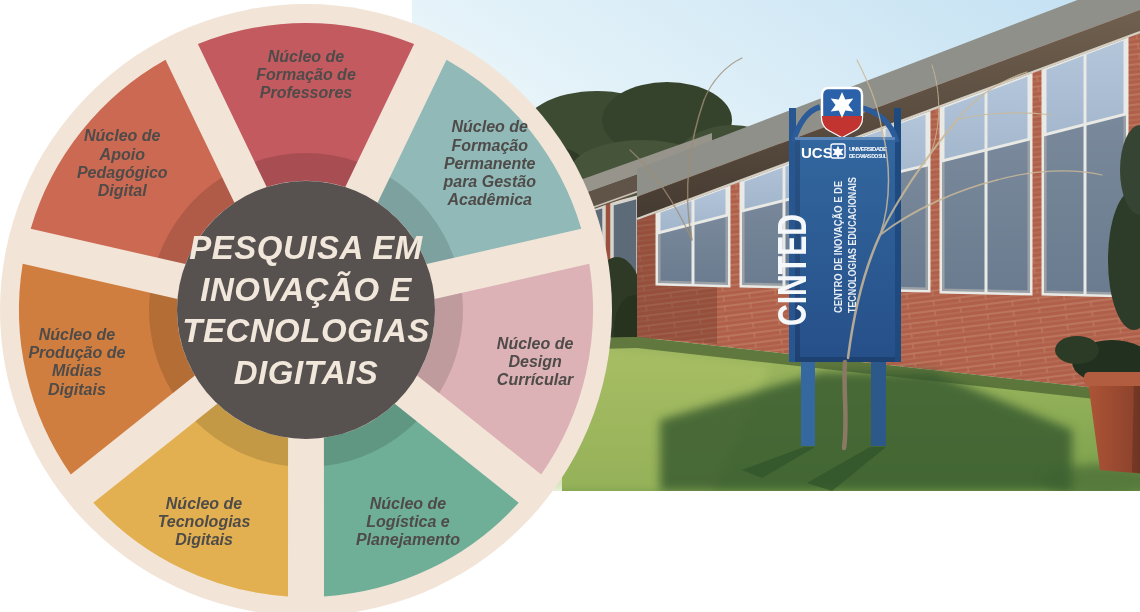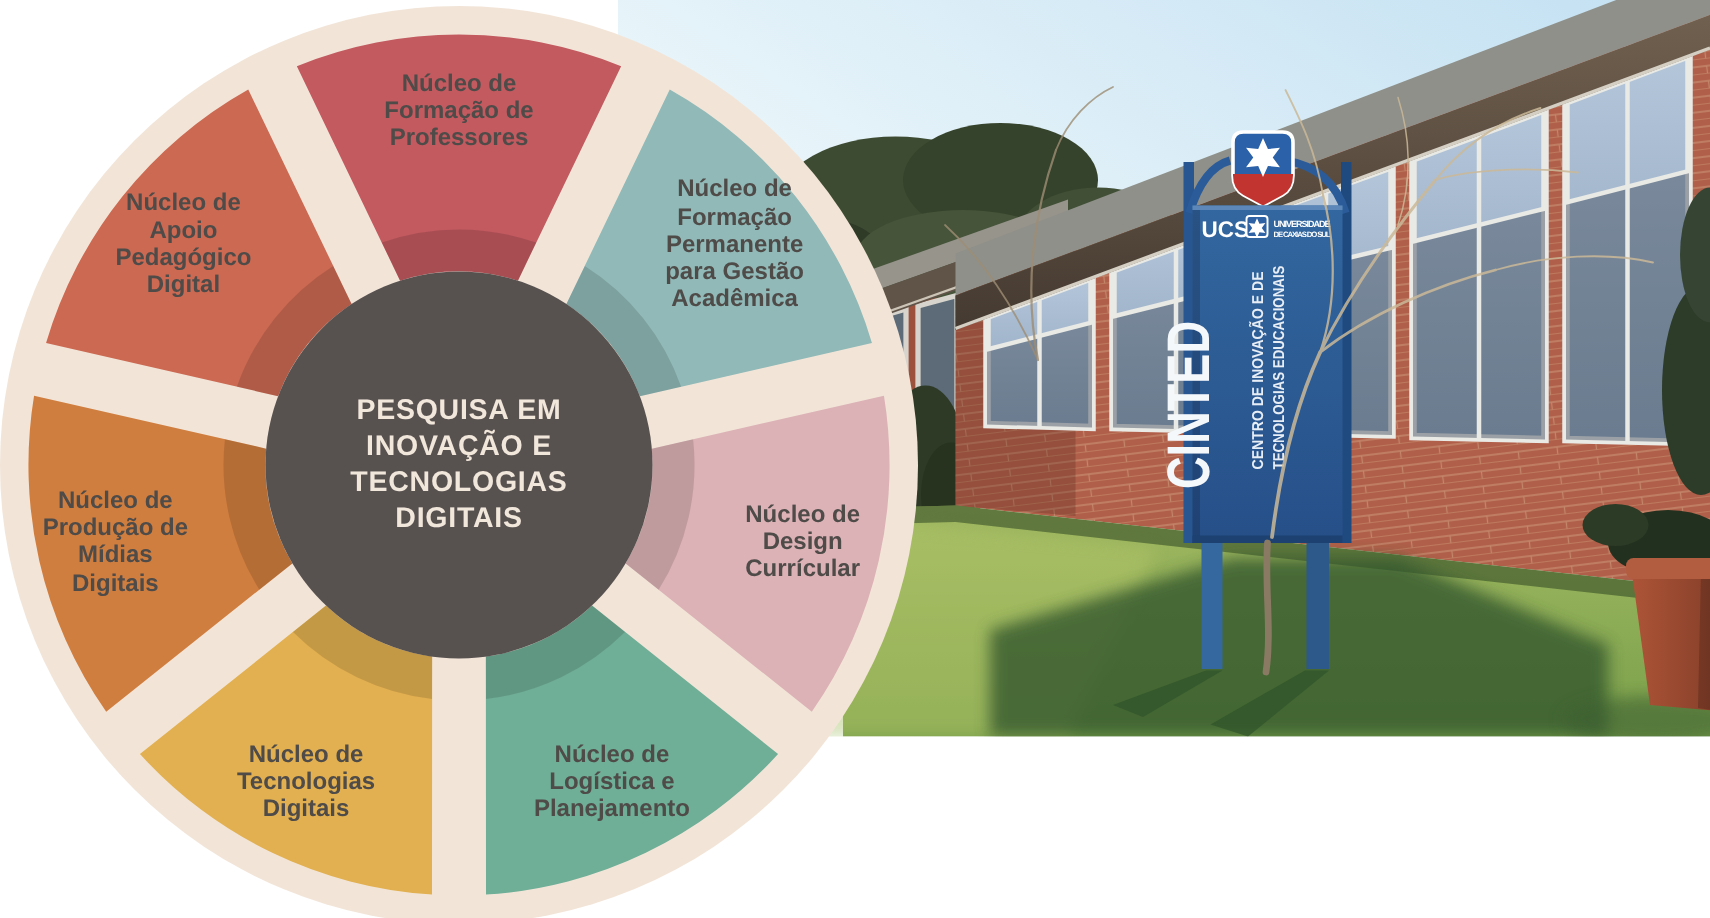--- a/index.html
+++ b/index.html
@@ -1,25 +1,25 @@
 <!DOCTYPE html>
 <html><head>
 <meta charset="utf-8">
 <style>
   html,body{margin:0;padding:0;background:#fff;}
   .stage{position:relative;width:1140px;height:612px;overflow:hidden;background:#fff;
          font-family:"Liberation Sans",sans-serif;}
   .photo{position:absolute;left:412px;top:0;width:728px;height:491px;}
-  .wheel{position:absolute;left:0;top:0;width:612px;height:476px;}
+  .wheel{position:absolute;left:0;top:0;width:612px;height:476px;font-style:italic;}
   .wheel svg{position:absolute;left:0;top:0;}
   .seg-label{position:absolute;transform:translate(-50%,-50%);text-align:center;
              font-weight:bold;font-size:16px;line-height:1.13;color:#4e4b49;
              white-space:pre-line;width:170px;pointer-events:none;}
   .hub-text{position:absolute;transform:translate(-50%,-50%);text-align:center;
-            font-weight:bold;font-size:19px;letter-spacing:.5px;line-height:1.26;
+            font-weight:bold;font-size:33px;letter-spacing:.5px;line-height:1.26;
             white-space:pre-line;pointer-events:none;}
   text{font-family:"Liberation Sans",sans-serif;}
 </style>
 </head>
 <body>
 
 <div class="stage">
 
   <svg class="photo" viewBox="0 0 728 491" width="728" height="491">
     <defs>

